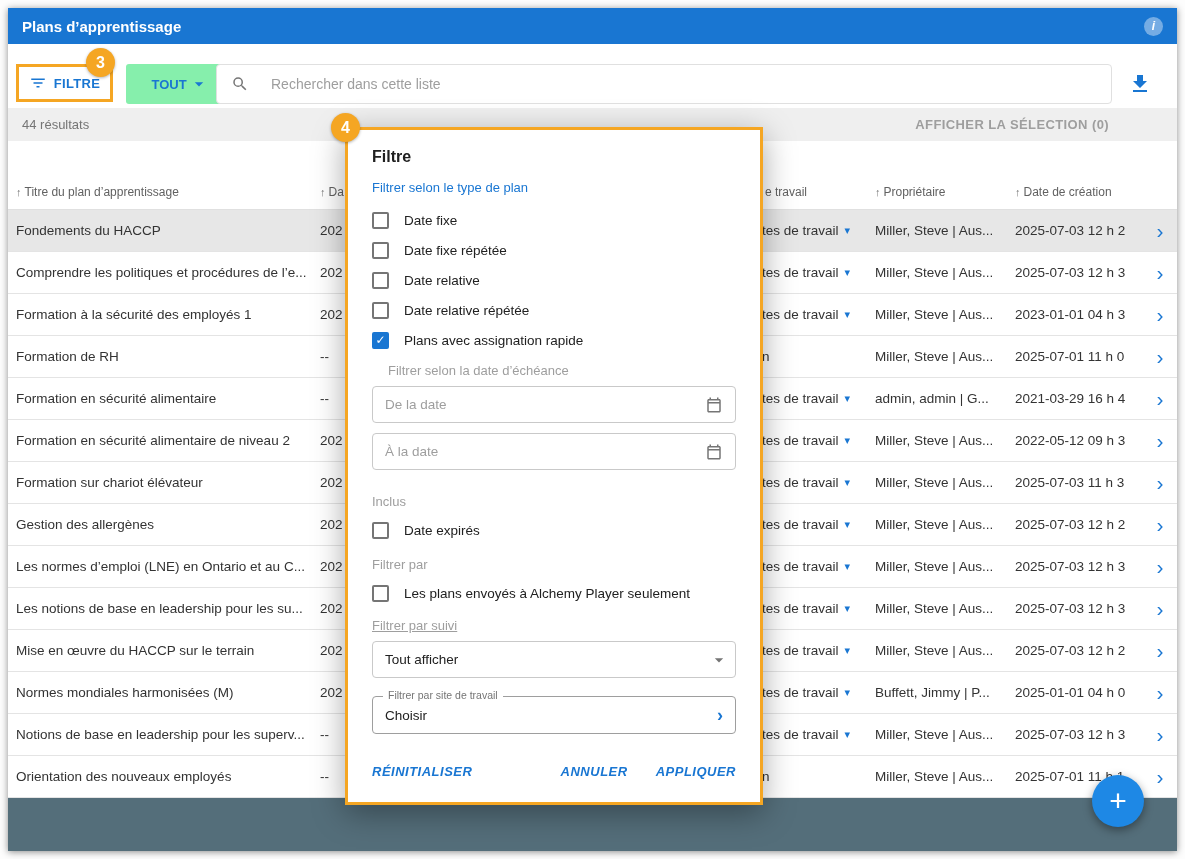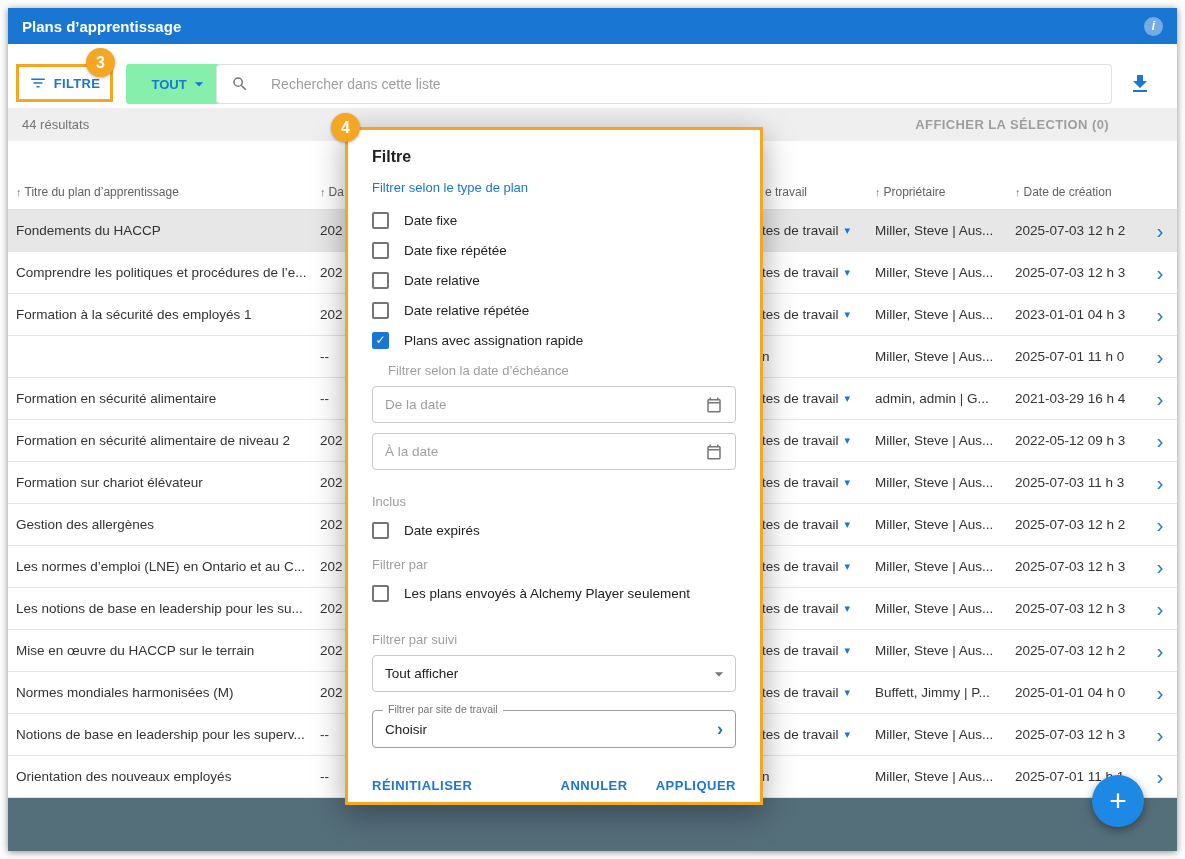--- a/index.html
+++ b/index.html
@@ -82,36 +82,36 @@
   .dlg-link { color:#1976d2; font-size:13px; margin:0 0 10px; }
   .cb-row { display:flex; align-items:center; height:30px; gap:15px; cursor:pointer; }
   .cb { width:17px; height:17px; border:2px solid #757575; border-radius:2px; flex:none;
     display:flex; align-items:center; justify-content:center; font-size:12px; color:#fff; }
   .cb.checked { background:#1976d2; border-color:#1976d2; }
   .cb-label { font-size:13.5px; color:#212121; }
   .sec-label { color:#9e9e9e; font-size:13px; }
   .lbl-due   { margin:8px 16px 8px; }
   .lbl-inc   { margin:24px 0 6px; }
   .lbl-par   { margin:12px 0 6px; }
-  .lbl-suivi { margin:24px 0 8px; }
+  .lbl-suivi { margin:10px 0 8px;text-decoration:underline; }
   .inputbox { height:37px; border:1px solid #c9c9c9; border-radius:4px; display:flex;
     align-items:center; padding:0 12px; margin-bottom:10px; background:#fff; }
   .inputbox .ph { color:#9e9e9e; font-size:13.5px; flex:1; }
   .selectbox { height:37px; border:1px solid #c9c9c9; border-radius:4px; display:flex;
     align-items:center; padding:0 6px 0 12px; background:#fff; cursor:pointer; }
   .sel-value { font-size:13.5px; color:#212121; flex:1; }
   .site-field { position:relative; height:38px; border:1px solid #9e9e9e; border-radius:4px;
     display:flex; align-items:center; padding:0 12px; margin-top:18px; cursor:pointer; }
   .site-label { position:absolute; top:-8px; left:10px; background:#fff; padding:0 5px;
     font-size:10.5px; color:#757575; }
   .site-value { font-size:13.5px; color:#212121; flex:1; }
   .site-chevron { color:#1976d2; font-size:18px; font-weight:bold; }
   .dlg-actions { display:flex; align-items:center; margin-top:30px; }
   .btn-text { color:#1976d2; font-weight:bold; font-size:13px; letter-spacing:.5px;
-    cursor:pointer; }
+    cursor:pointer;font-style:italic; }
   .spacer { flex:1; }
   .gap28 { width:28px; }
 </style>
 </head>
 <body>
 
 <div class="canvas">
   <div class="frame">
 
     <div class="appbar">
@@ -205,20 +205,21 @@
     <div class="cell c-sites">
       <span class="sites-text">tes de travail</span>
       <span class="site-caret">▾</span>
     </div>
     <div class="cell c-owner">Miller, Steve | Aus...</div>
     <div class="cell c-created">2023-01-01 04 h 3</div>
     <div class="cell c-chevron">›</div>
   </div>
 
   <div class="trow">
+    <div class="cell c-title">Formation de RH</div>
     <div class="cell c-date2">--</div>
     <div class="cell c-sites">
       <span class="sites-text">n</span>
 
     </div>
     <div class="cell c-owner">Miller, Steve | Aus...</div>
     <div class="cell c-created">2025-07-01 11 h 0</div>
     <div class="cell c-chevron">›</div>
   </div>
 

